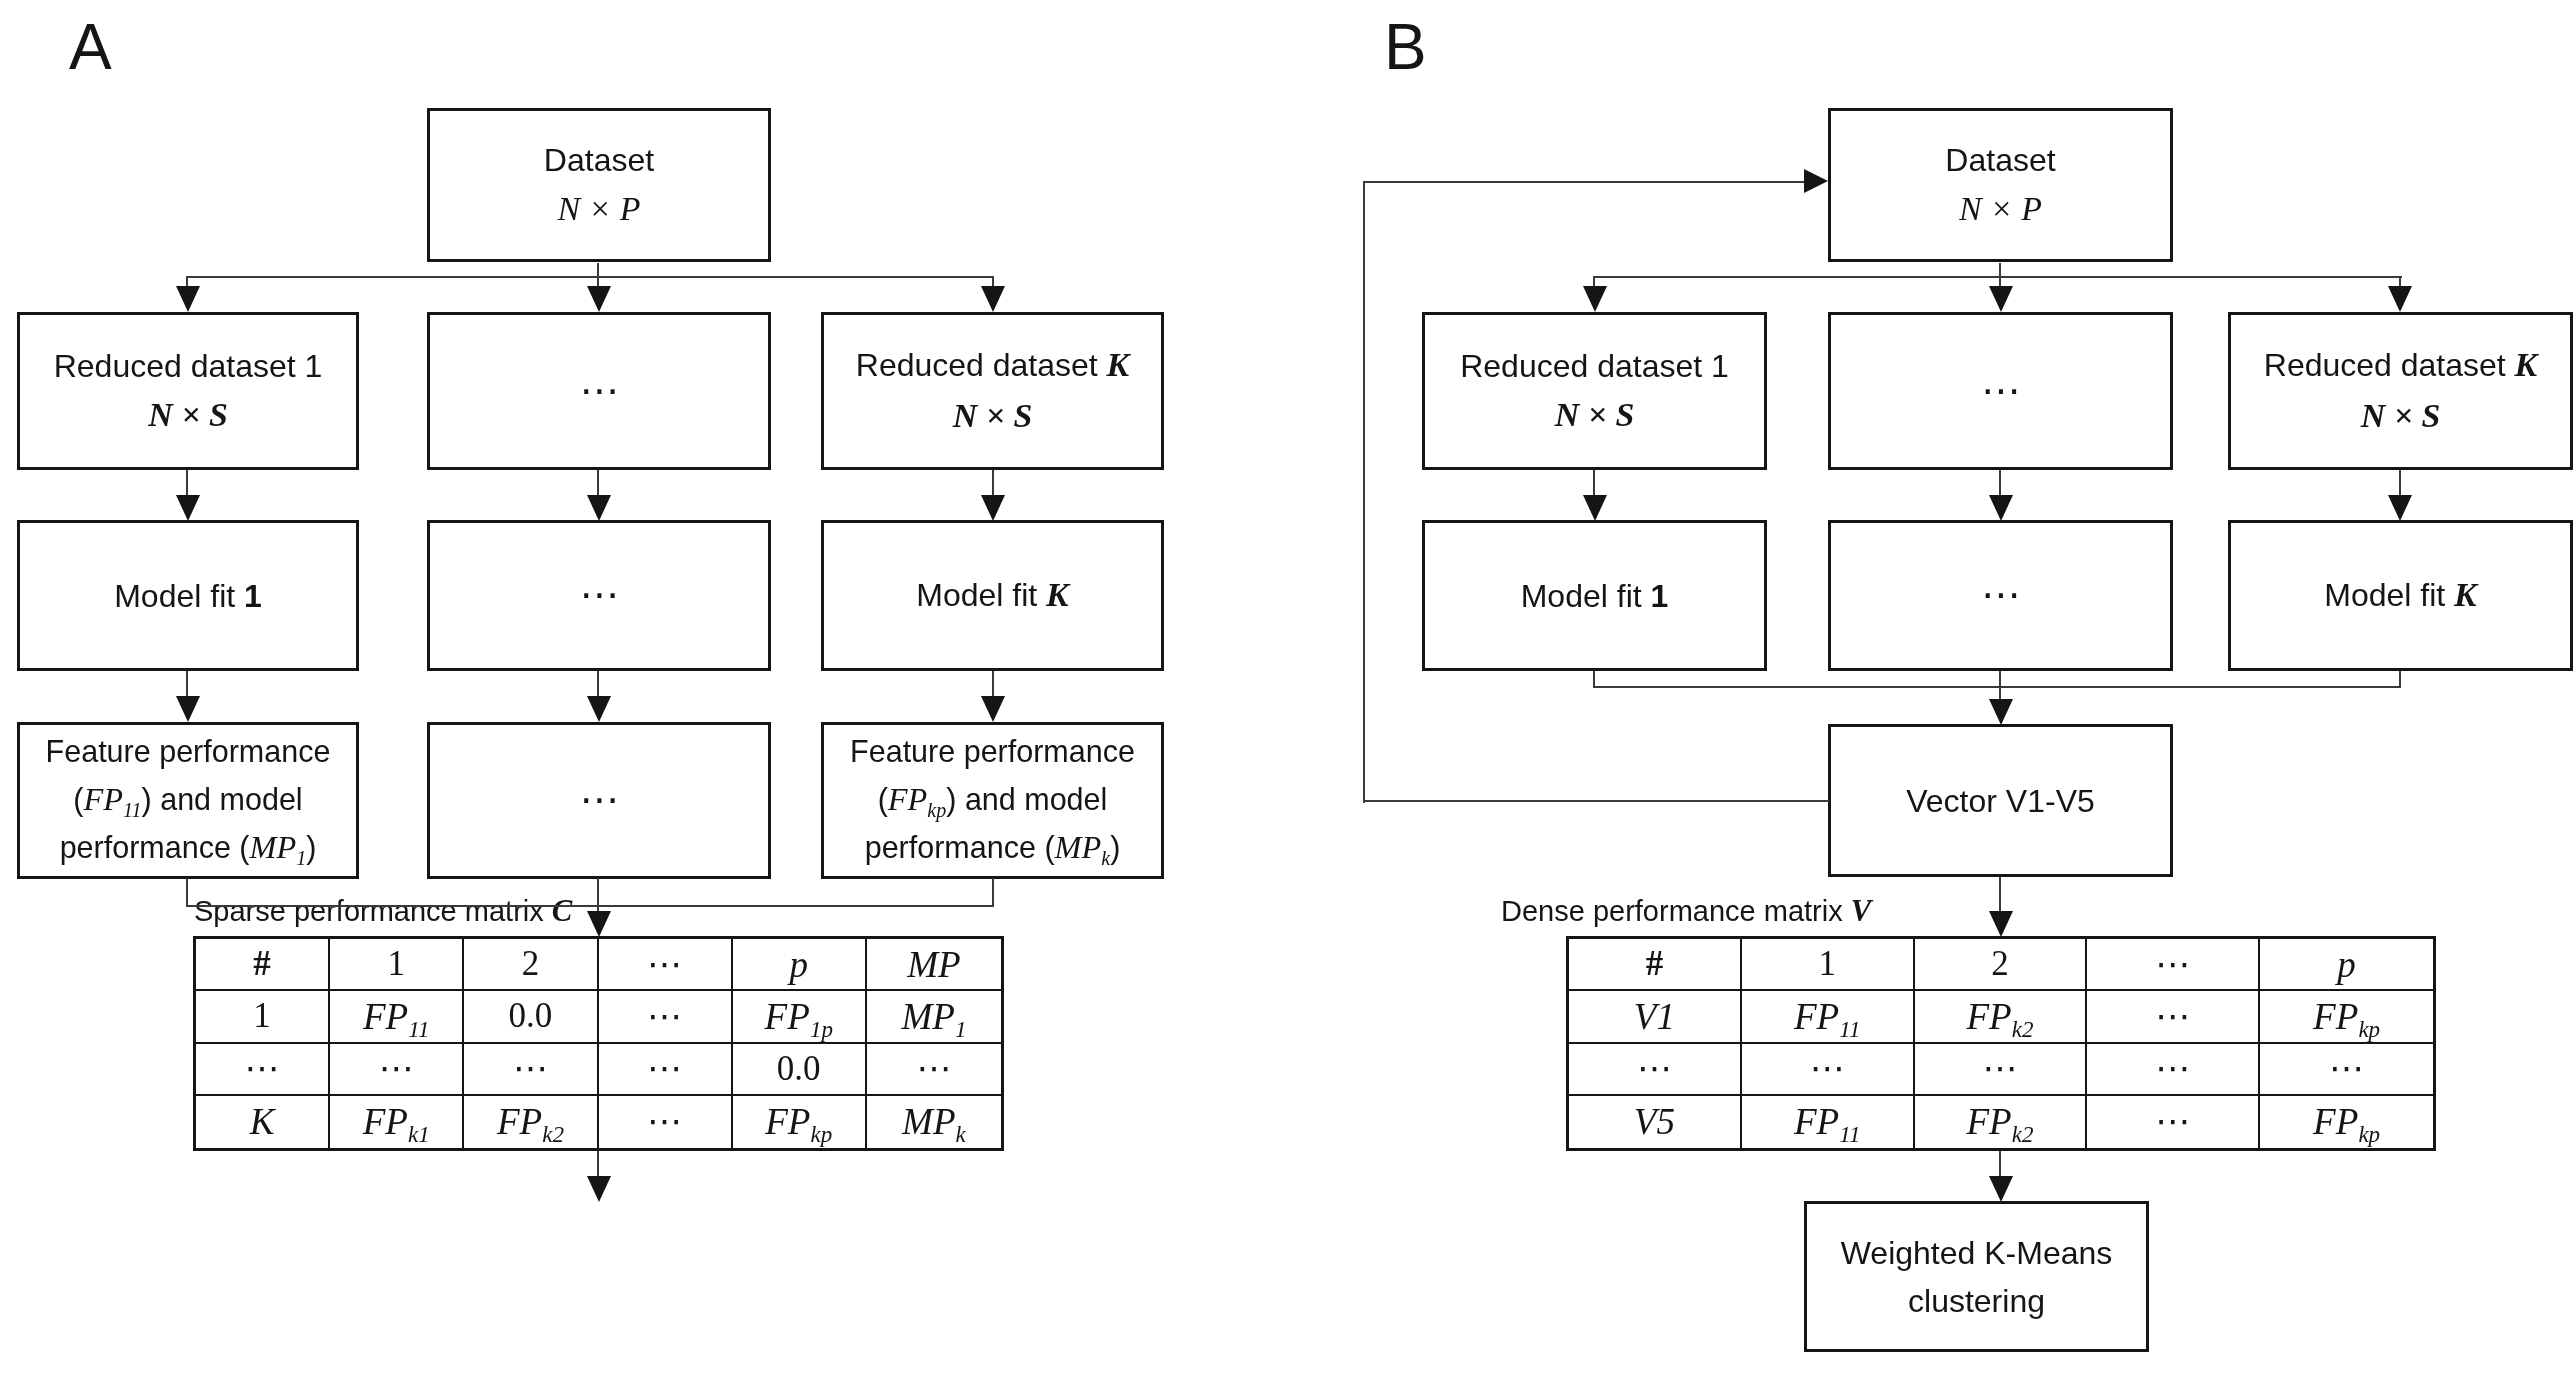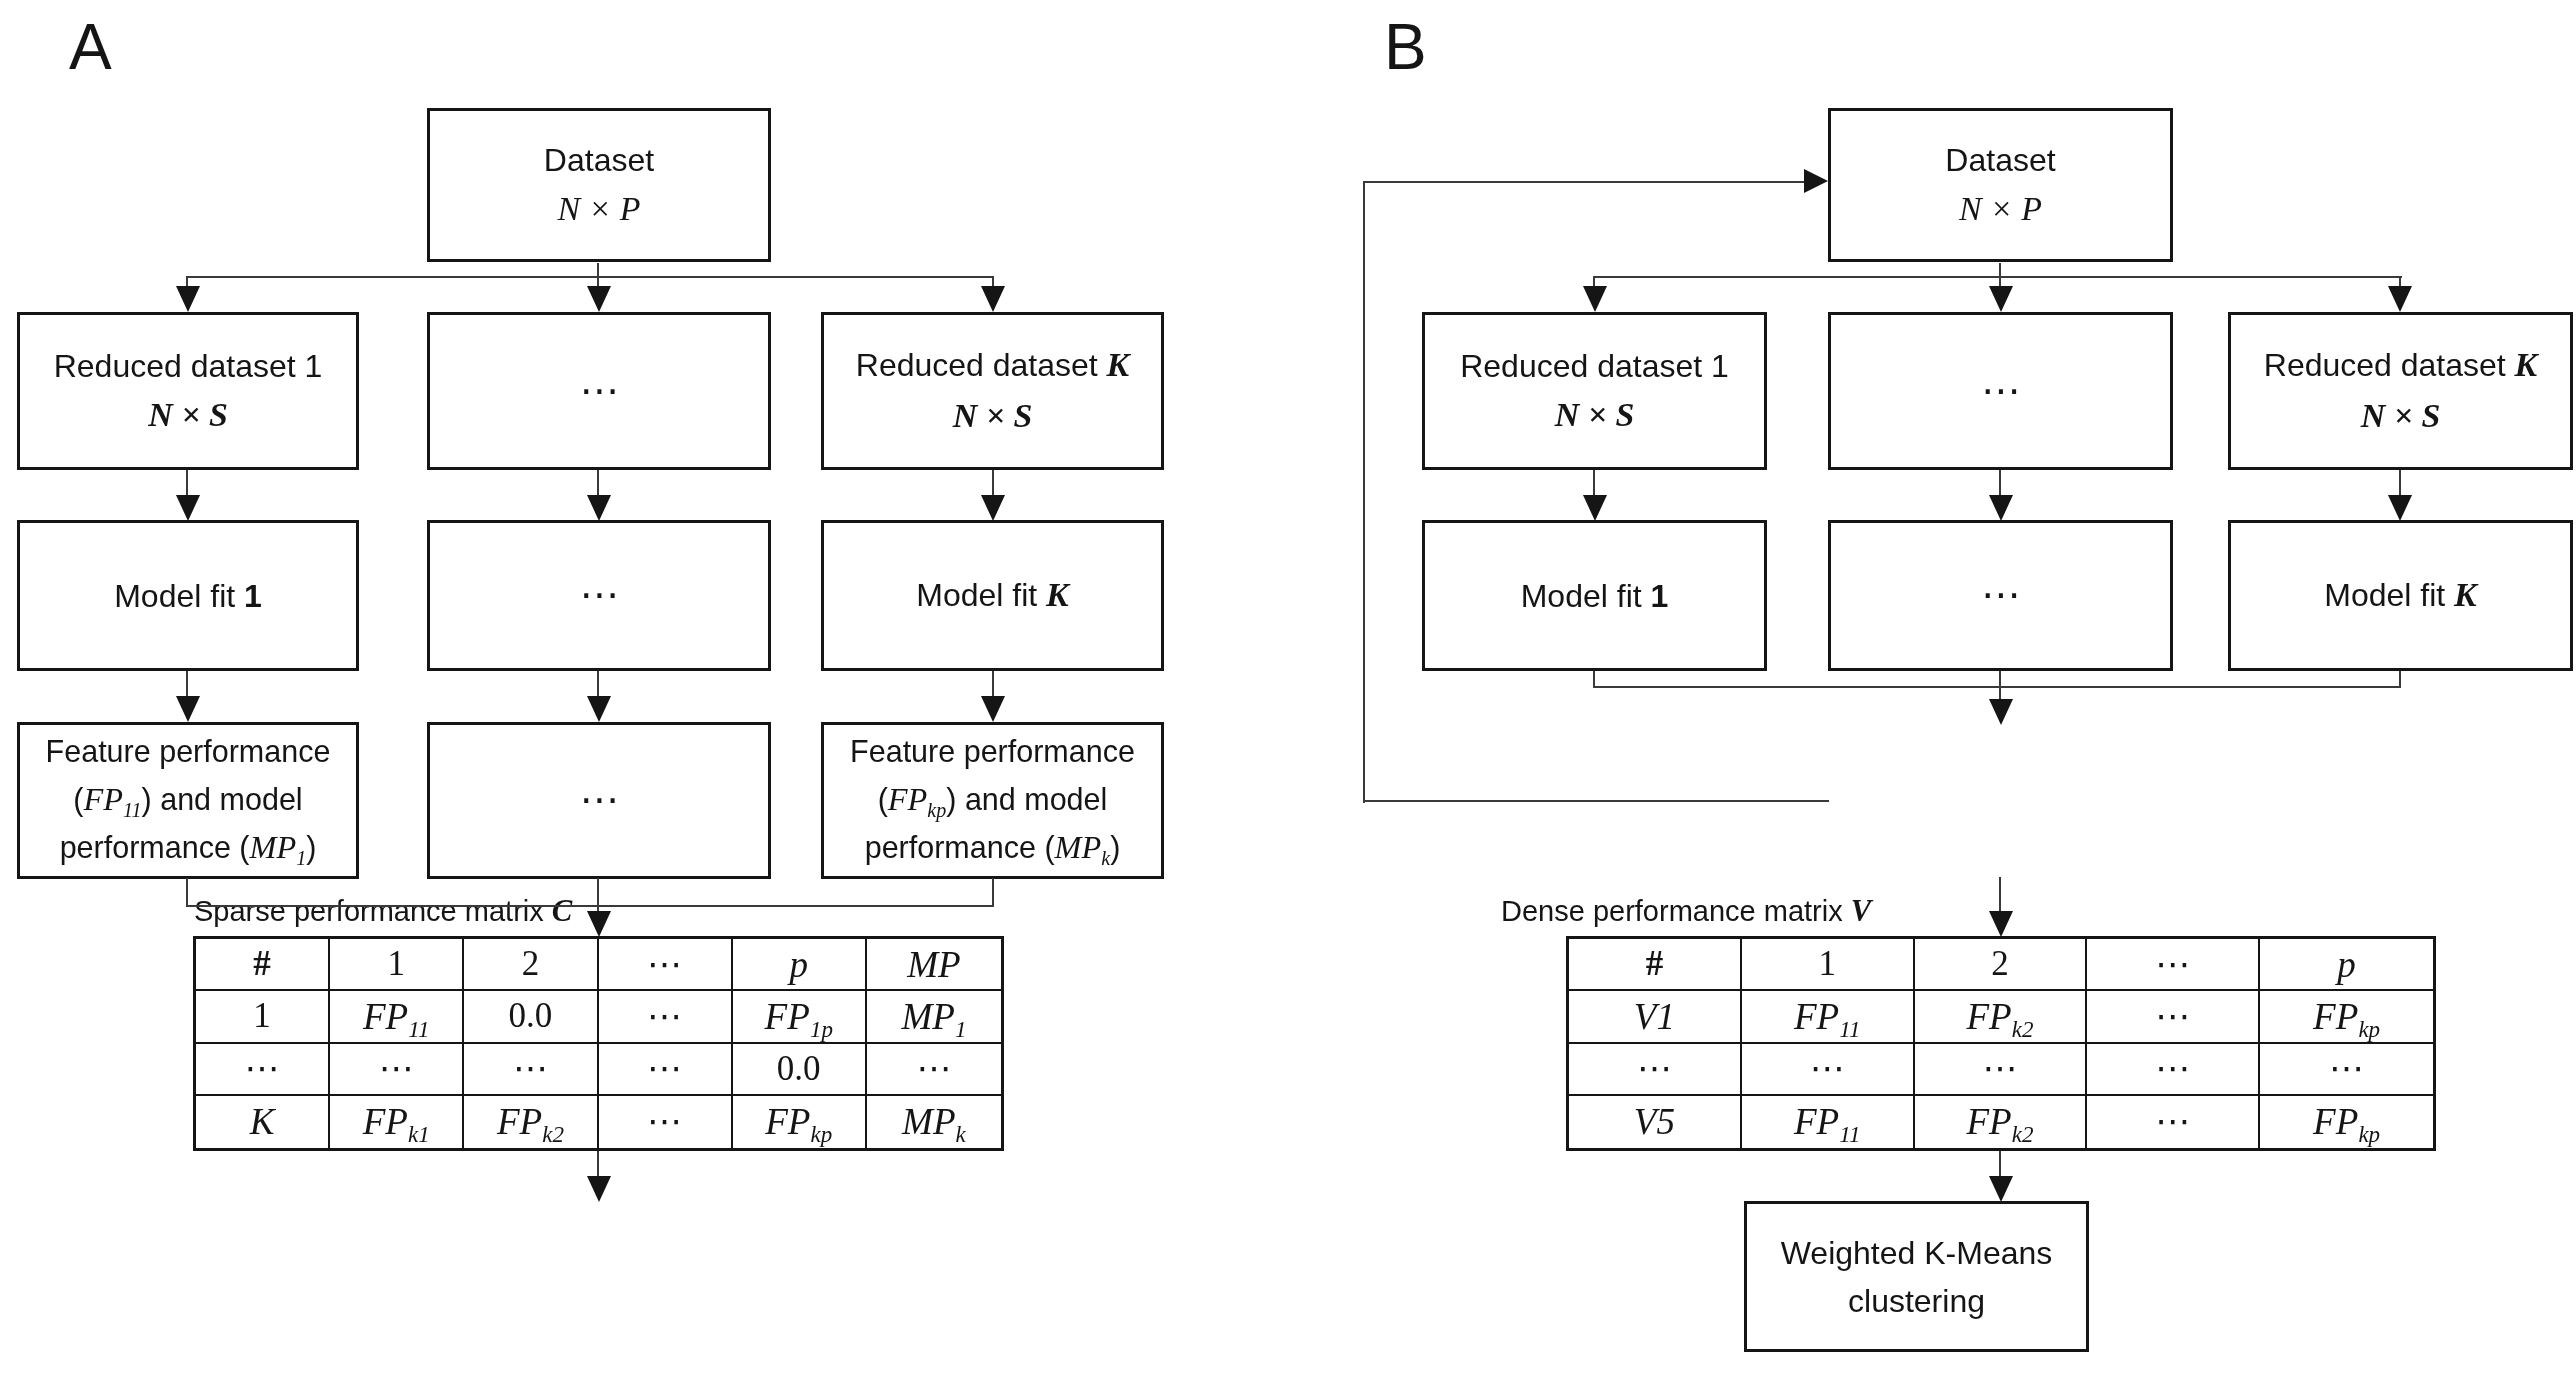--- a/index.html
+++ b/index.html
@@ -217,20 +217,23 @@
     </div>
   <div class="box" style="left:1422px;top:520px;width:345px;height:151px;">
       <div class="bline"><span>Model fit </span><span class="bld">1</span></div>
     </div>
   <div class="box dotsbox" style="left:1828px;top:520px;width:345px;height:151px;">
       <div class="bline"><span>⋯</span></div>
     </div>
   <div class="box" style="left:2228px;top:520px;width:345px;height:151px;">
       <div class="bline"><span>Model fit </span><span class="mbi">K</span></div>
     </div>
+  <div class="box" style="left:1828px;top:724px;width:345px;height:153px;">
+      <div class="bline"><span>Vector V1-V5</span></div>
+    </div>
   <div class="caption" style="left:1501px;top:893px;"><span>Dense performance matrix </span><span class="mbi">V</span></div>
   <div class="ptable" style="left: 1566px; top: 936px; width: 870px; height: 215px; grid-template-columns: repeat(5, 1fr);">
       <div class="tcell">
         <span class="bld">#</span>
       </div>
       <div class="tcell">
         <span>1</span>
       </div>
       <div class="tcell">
         <span>2</span>
@@ -280,21 +283,21 @@
       <div class="tcell lr">
         <span class="mi">FP<sub>k2</sub></span>
       </div>
       <div class="tcell lr">
         <span>⋯</span>
       </div>
       <div class="tcell lc lr">
         <span class="mi">FP<sub>kp</sub></span>
       </div>
     </div>
-  <div class="box" style="left:1744px;top:1201px;width:345px;height:151px;">
+  <div class="box" style="left:1804px;top:1201px;width:345px;height:151px;">
       <div class="bline"><span>Weighted K-Means</span></div>
       <div class="bline"><span>clustering</span></div>
     </div>
 
   <div class="vl" style="left:1999px;top:263px;height:25px;"></div>
   <div class="hl" style="left:1594px;top:276px;width:808px;"></div>
   <div class="vl" style="left:1593px;top:276px;height:11.2px;"></div>
   <div class="vl" style="left:2399px;top:276px;height:11.2px;"></div>
   <div class="ahd" style="left:1583px;top:286px;"></div>
   <div class="ahd" style="left:1989px;top:286px;"></div>

